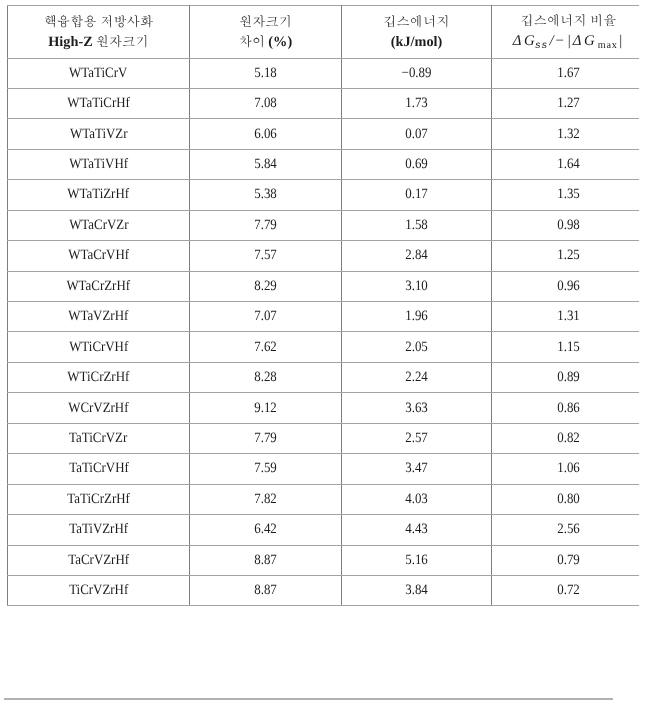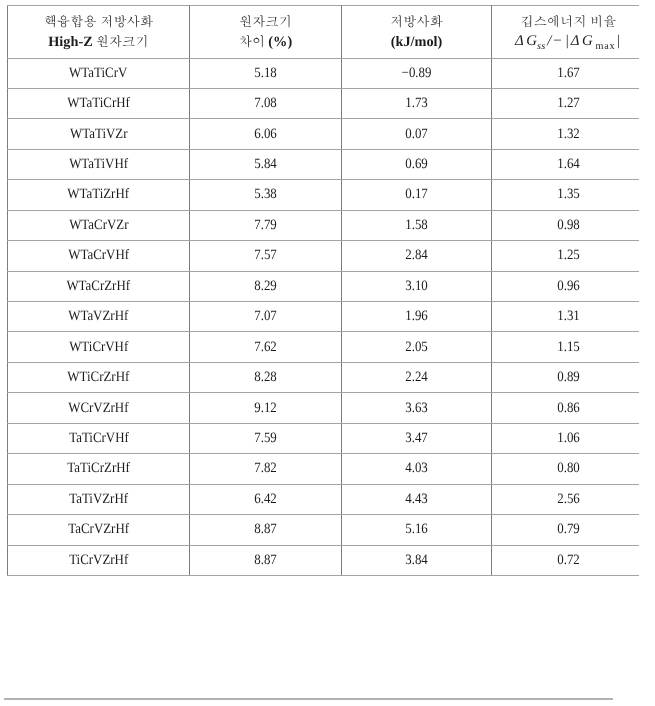--- a/index.html
+++ b/index.html
@@ -49,21 +49,21 @@
   table.data thead th > span.hdr-line + span, table.data thead th > span.formula { top:0.3px; }
   .hdr-line { display:block; white-space:nowrap; }
   .ko { font-size:13.2px; letter-spacing:0.08px; }
   .lat { font-size:14.3px; letter-spacing:0px;font-weight:bold; }
   .gap { display:inline-block; width:3px; }
 
   
   .formula { display:block; white-space:nowrap; font-size:14.8px; letter-spacing:0px; font-style:italic; }
   .formula .it { font-style:italic; }
   .formula .sub { font-size:10.2px; position:relative; top:3.6px; }
-  .formula .sub.it { font-style:italic; letter-spacing:0.45px; margin-right:1px; }
+  .formula .sub.it { font-style:italic; letter-spacing:0.45px; margin-right:1px;font-family:Liberation Mono, monospace; }
   .formula .sub.up { font-style:normal; letter-spacing:0.8px; margin-left:3px; }
   .formula .slash { font-style:italic; margin:0 1px 0 0.5px; }
   .formula .minus { font-style:normal; margin:0 2.5px 0 1px; }
   .formula .bar { font-style:normal; margin:0 2px 0 1.5px; }
   .formula .d { margin-right:2.5px; }
 
   
   table.data tbody td {
     height:29.44px;
     font-size:14.3px;
@@ -91,21 +91,21 @@
       <tr>
         <th>
           <span class="hdr-line ko">핵융합용 저방사화</span>
           <span class="hdr-line"><span class="lat">High-Z</span><span class="gap"></span><span class="ko">원자크기</span></span>
         </th>
         <th>
           <span class="hdr-line ko">원자크기</span>
           <span class="hdr-line"><span class="ko">차이</span><span class="gap"></span><span class="lat">(%)</span></span>
         </th>
         <th>
-          <span class="hdr-line ko">저방사화</span>
+          <span class="hdr-line ko">깁스에너지</span>
           <span class="hdr-line lat">(kJ/mol)</span>
         </th>
         <th>
           <span class="hdr-line ko">깁스에너지 비율</span>
           <span class="formula"><span class="it d">Δ</span><span class="it">G</span><span class="sub it">ss</span><span class="slash">/</span><span class="minus">−</span><span class="bar">|</span><span class="it d">Δ</span><span class="it">G</span><span class="sub up">max</span><span class="bar">|</span></span>
         </th>
       </tr>
     </thead>
     <tbody>
         <tr>
@@ -174,20 +174,26 @@
           <td><span class="v">2.24</span></td>
           <td><span class="v">0.89</span></td>
         </tr>
         <tr>
           <td><span class="v">WCrVZrHf</span></td>
           <td><span class="v">9.12</span></td>
           <td><span class="v">3.63</span></td>
           <td><span class="v">0.86</span></td>
         </tr>
         <tr>
+          <td><span class="v">TaTiCrVZr</span></td>
+          <td><span class="v">7.79</span></td>
+          <td><span class="v">2.57</span></td>
+          <td><span class="v">0.82</span></td>
+        </tr>
+        <tr>
           <td><span class="v">TaTiCrVHf</span></td>
           <td><span class="v">7.59</span></td>
           <td><span class="v">3.47</span></td>
           <td><span class="v">1.06</span></td>
         </tr>
         <tr>
           <td><span class="v">TaTiCrZrHf</span></td>
           <td><span class="v">7.82</span></td>
           <td><span class="v">4.03</span></td>
           <td><span class="v">0.80</span></td>

